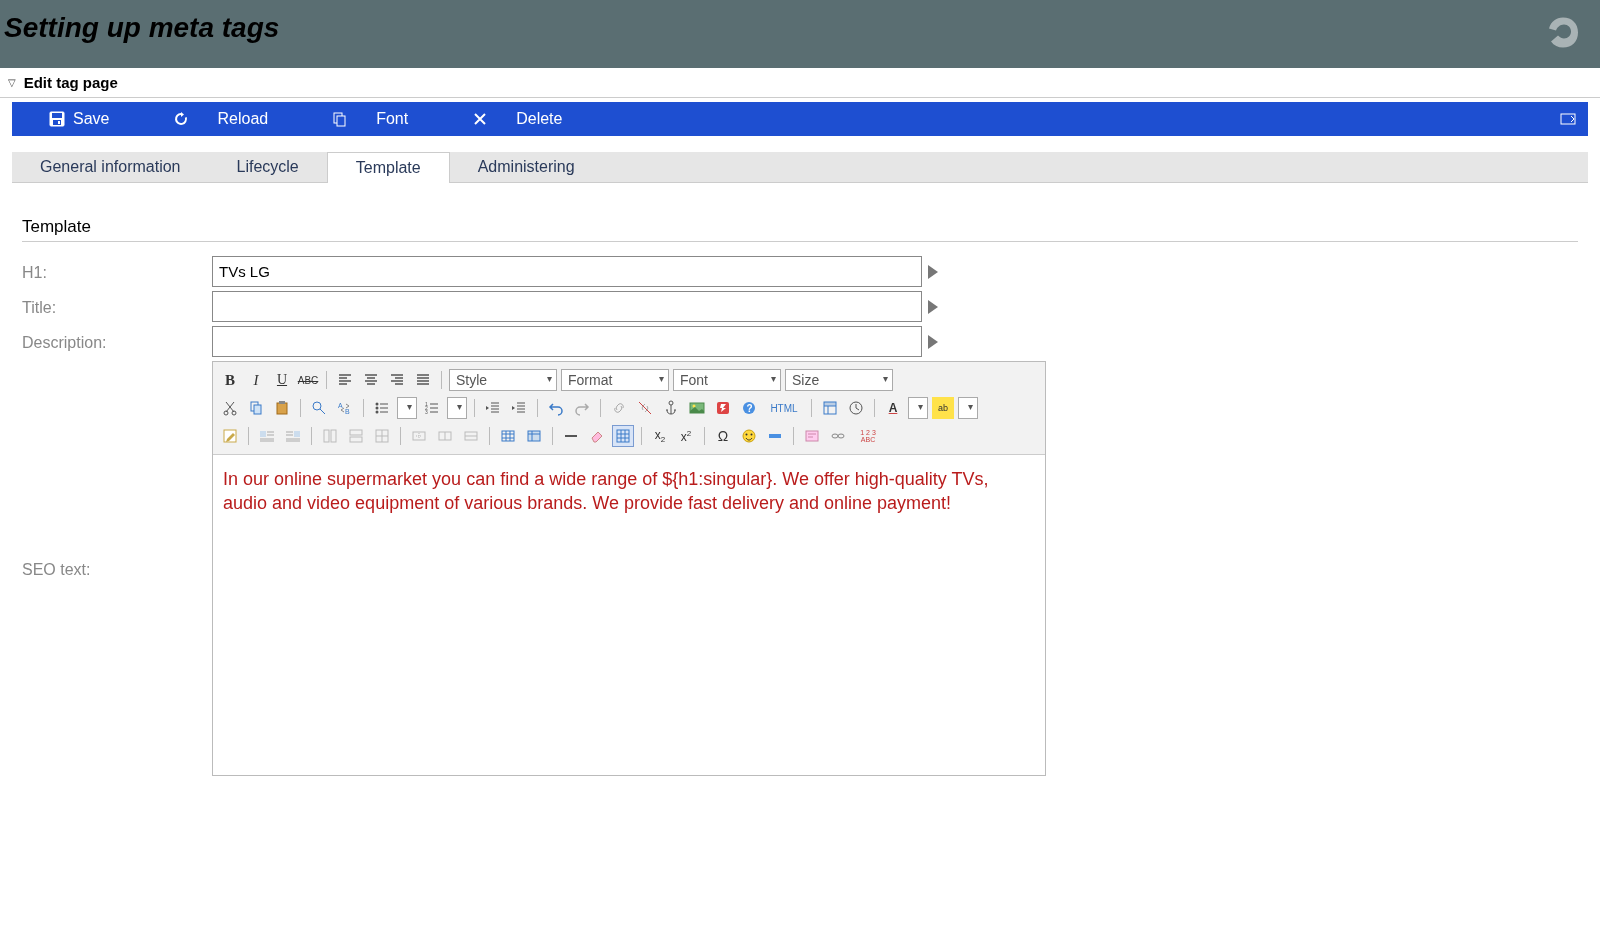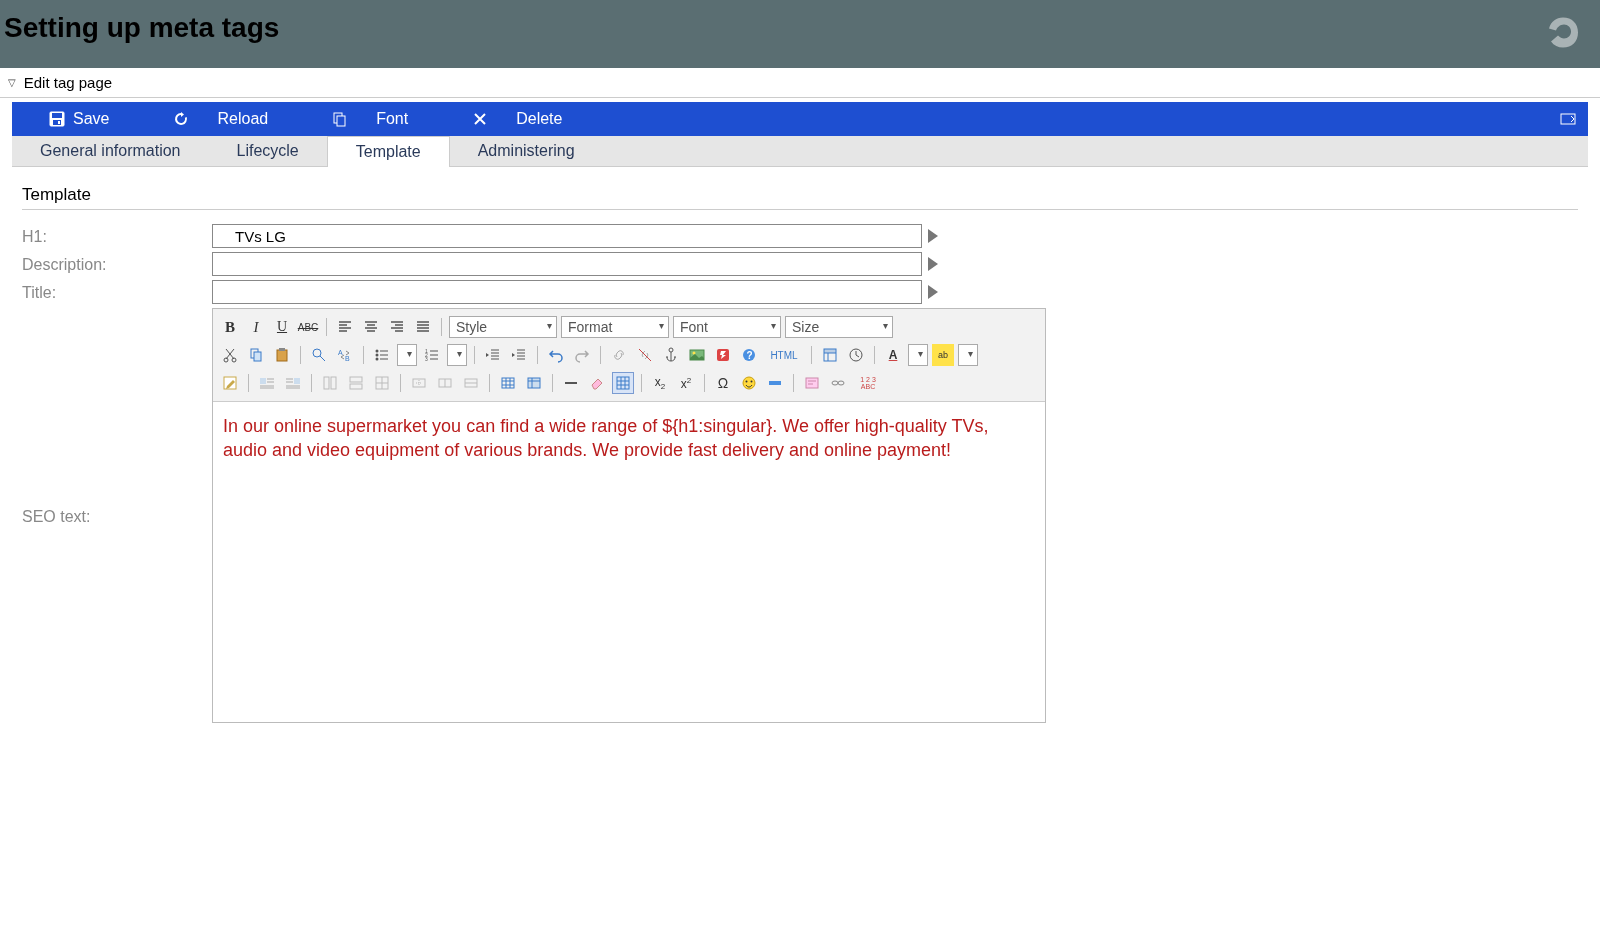--- a/index.html
+++ b/index.html
@@ -1,36 +1,36 @@
 <!DOCTYPE html>
 <html><head>
   <meta charset="utf-8">
   <style>
     * { box-sizing: border-box; margin: 0; padding: 0; }
     body { font-family: Arial, sans-serif; font-size: 14px; background: #fff; }
     .page-title { font-size: 28px; font-weight: bold; padding: 12px 4px 20px 4px; background: linear-gradient(to bottom, #6b7e82 0%, #5a6e6e 100%); color: #000; }
-    .header-region { background: #5a6e72; padding-bottom: 4px; position: relative; }
+    .header-region { background: #5a6e72; padding-bottom: 4px; position: relative; font-style: italic; }
     .header-region .page-title { background: transparent; }
     .header-logo { position: absolute; right: 18px; top: 50%; transform: translateY(-50%); }
     .collapse-bar { background: #fff; padding: 6px 8px; border-bottom: 1px solid #ccc; display: flex; align-items: center; gap: 8px; }
     .collapse-arrow { font-size: 10px; color: #444; }
-    .collapse-label { font-weight: normal; font-size: 15px; text-align: right; }
+    .collapse-label { font-weight: bold; font-size: 15px; text-align: right; }
     .toolbar { background: #1e4fd1; color: #fff; display: flex; align-items: center; padding: 6px 29px; margin: 4px 12px 0 12px; position: relative; }
     .toolbar-btn { display: inline-flex; align-items: center; gap: 8px; color: #fff; font-size: 16px; font-weight: 500; cursor: pointer; padding: 2px 8px; }
     .toolbar-btn + .toolbar-btn { margin-left: 48px; gap: 28px; }
     .toolbar-right { position: absolute; right: 12px; top: 50%; transform: translateY(-50%); cursor: pointer; }
-    .tabs { display: flex; background: #e6e6e6; margin: 0 12px; border-bottom: 1px solid #ccc; }
+    .tabs { display: flex; background: #e6e6e6; margin: 16px 12px; border-bottom: 1px solid #ccc; }
     .tab { padding: 6px 28px; font-size: 16px; color: #2a3a5a; cursor: pointer; }
     .tab.active { background: #fff; border-top: 1px solid #ccc; border-left: 1px solid #ccc; border-right: 1px solid #ccc; margin-bottom: -1px; }
     .content { padding: 18px 22px; }
     .section-title { font-size: 17px; padding-bottom: 4px; border-bottom: 1px solid #ccc; margin-bottom: 14px; }
     .form-row { display: flex; align-items: center; margin-bottom: 4px; }
     .form-label { width: 190px; color: #888; font-size: 16px; padding-top: 2px; }
     .form-input-wrap { display: flex; align-items: center; }
-    .text-input { width: 710px; height: 24px; border: 1px solid #888; padding: 2px 22px; font-size: 15px; }
+    .text-input { width: 710px; height: 31px; border: 1px solid #888; padding: 2px 6px; font-size: 15px; }
     .tri-btn { width: 0; height: 0; border-top: 7px solid transparent; border-bottom: 7px solid transparent; border-left: 10px solid #777; margin-left: 6px; cursor: pointer; }
     .editor { border: 1px solid #bbb; width: 834px; }
     .editor-toolbar { background: #f2f2f2; border-bottom: 1px solid #ccc; padding: 4px 6px; }
     .editor-row { display: flex; align-items: center; gap: 4px; padding: 3px 0; flex-wrap: nowrap; }
     .ed-btn { width: 22px; height: 22px; display: inline-flex; align-items: center; justify-content: center; font-size: 12px; cursor: pointer; color: #333; border: 1px solid transparent; }
     .ed-sep { width: 1px; height: 18px; background: #bbb; margin: 0 3px; }
     .ed-select { height: 22px; min-width: 108px; border: 1px solid #aaa; background: #fff; padding: 0 18px 0 6px; font-size: 14px; position: relative; cursor: pointer; display: inline-flex; align-items: center; color: #555; }
     .ed-select::after { content: "▾"; position: absolute; right: 4px; top: 3px; font-size: 10px; color: #555; }
     .ed-select.small { min-width: 18px; padding: 0 14px 0 4px; }
     .editor-content { min-height: 320px; padding: 12px 10px; font-size: 18px; line-height: 1.35; color: #b91c1c; }
@@ -116,36 +116,36 @@
 
   <div class="form-row">
     <div class="form-label">H1:</div>
     <div class="form-input-wrap">
       <input type="text" class="text-input" value="TVs LG" style="">
       <div class="tri-btn"></div>
     </div>
   </div>
 
   <div class="form-row">
+    <div class="form-label">Title:</div>
+    <div class="form-input-wrap">
+      <input type="text" class="text-input" value="" style="">
+      <div class="tri-btn"></div>
+    </div>
+  </div>
+
+  <div class="form-row">
     <div class="form-label">Description:</div>
     <div class="form-input-wrap">
       <input type="text" class="text-input" value="" style="">
       <div class="tri-btn"></div>
     </div>
   </div>
 
   <div class="form-row">
-    <div class="form-label">Title:</div>
-    <div class="form-input-wrap">
-      <input type="text" class="text-input" value="" style="">
-      <div class="tri-btn"></div>
-    </div>
-  </div>
-
-  <div class="form-row">
     <div class="form-label">SEO text:</div>
     <div class="editor">
       <div class="editor-toolbar">
 
         <div class="editor-row">
           <span class="ed-btn">
               <span class="bold-b">B</span>
             </span>
           <span class="ed-btn">
               <span class="italic-i">I</span>

